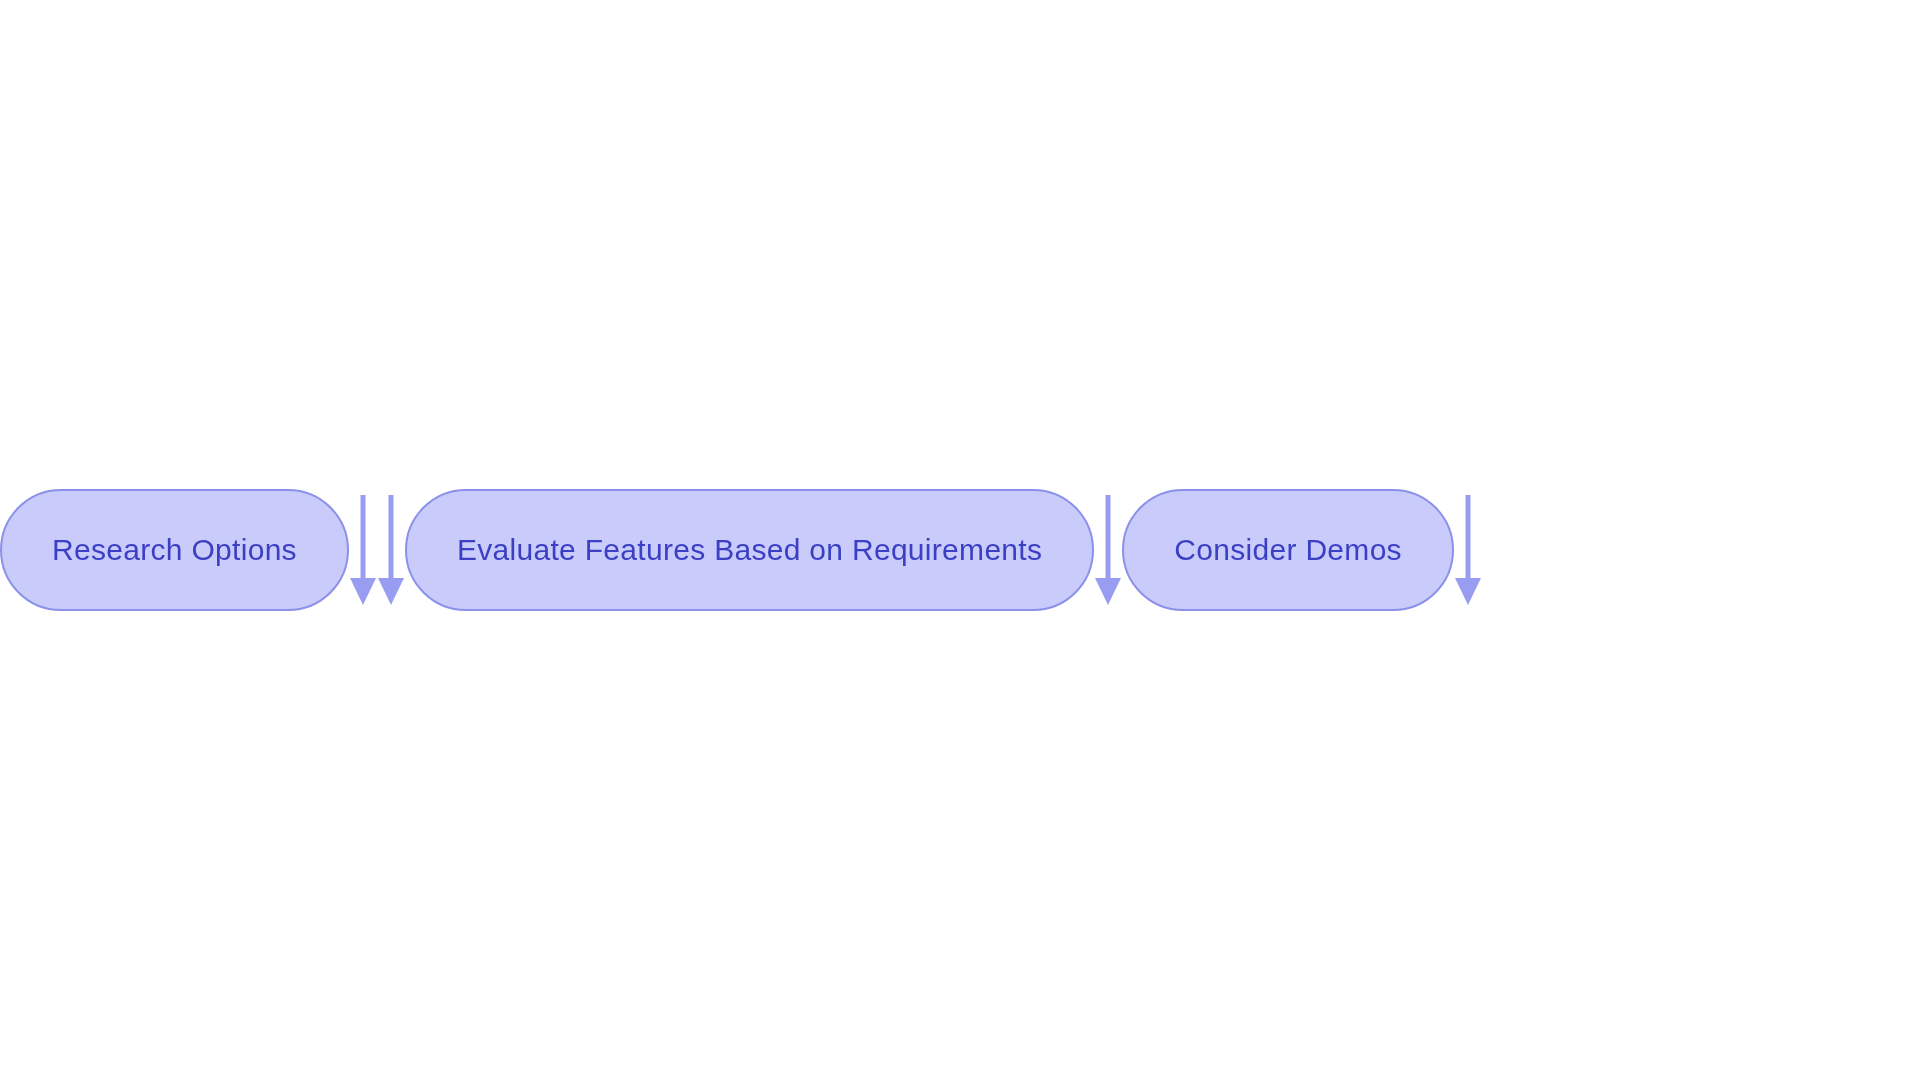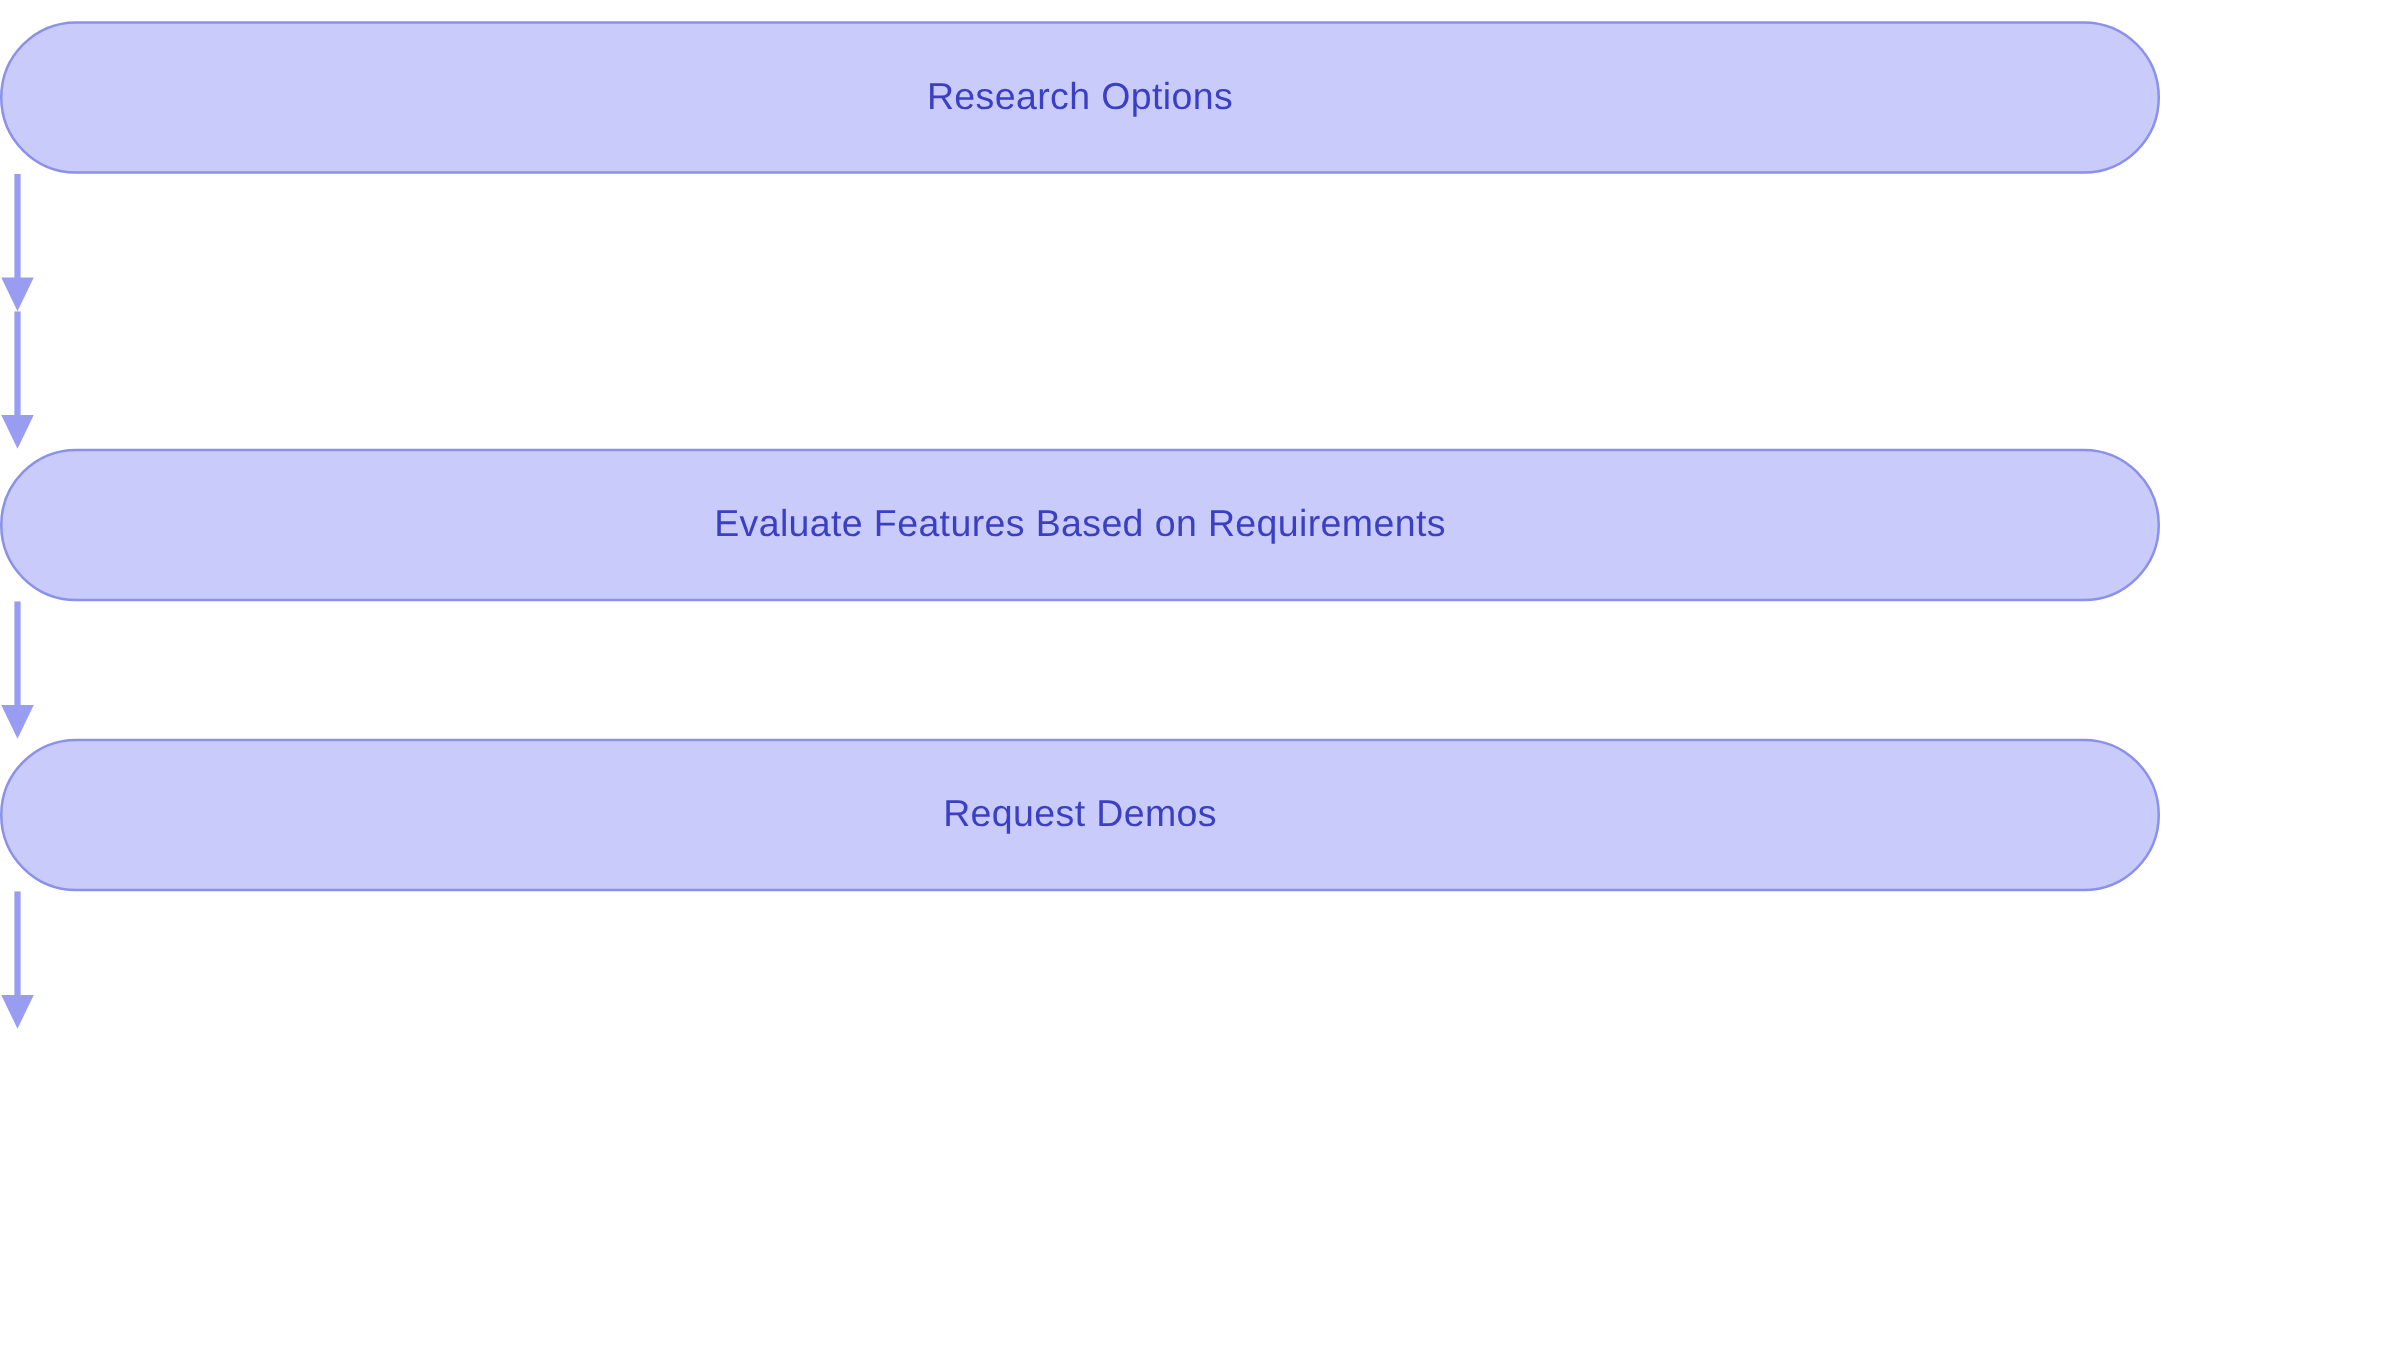--- a/index.html
+++ b/index.html
@@ -15,21 +15,22 @@
     height: 1083px;
     background: var(--background);
     font-family: "Liberation Sans", sans-serif;
     overflow: hidden;
   }
   .flowchart {
     position: relative;
     width: 1728px;
     height: 1083px;
     display: flex;
-    flex-direction: column;
+    flex-direction: row;
+    align-items: center;
     padding-top: 17px;
   }
   .node {
     height: 122px;
     min-width: 260px;
     padding: 0 50px;
     background: var(--node-fill);
     border: 2px solid var(--node-border);
     border-radius: 61px;
     display: flex;
@@ -81,21 +82,21 @@
   </div>
 
   <div class="arrow">
     <svg viewBox="0 0 28 110">
       <line x1="14" y1="0" x2="14" y2="85" stroke="var(--arrow)" stroke-width="5"></line>
       <polygon points="1,83 27,83 14,110" fill="var(--arrow)"></polygon>
     </svg>
   </div>
 
   <div class="node">
-    <span class="node-label">Request Demos</span>
+    <span class="node-label">Consider Demos</span>
   </div>
 
   <div class="arrow">
     <svg viewBox="0 0 28 110">
       <line x1="14" y1="0" x2="14" y2="85" stroke="var(--arrow)" stroke-width="5"></line>
       <polygon points="1,83 27,83 14,110" fill="var(--arrow)"></polygon>
     </svg>
   </div>
 
 

